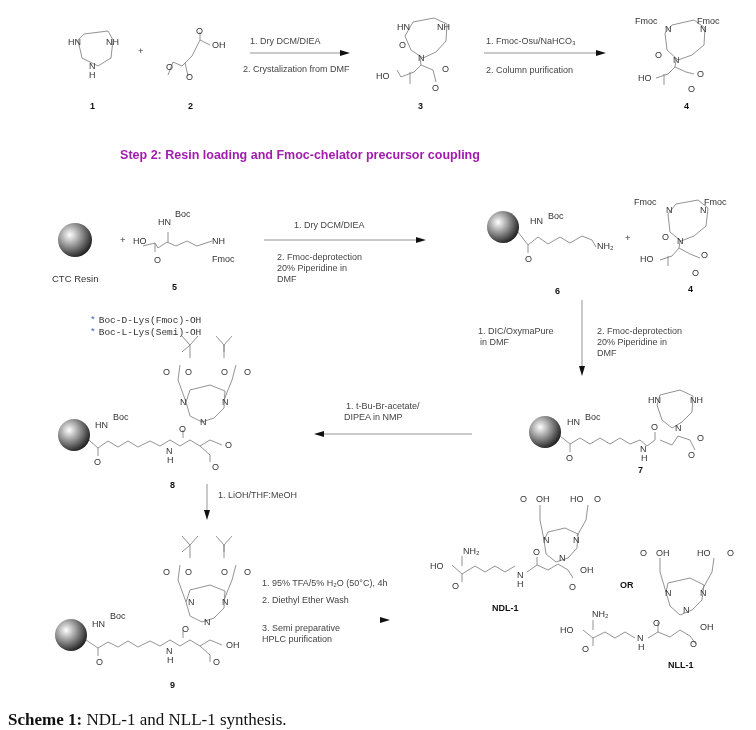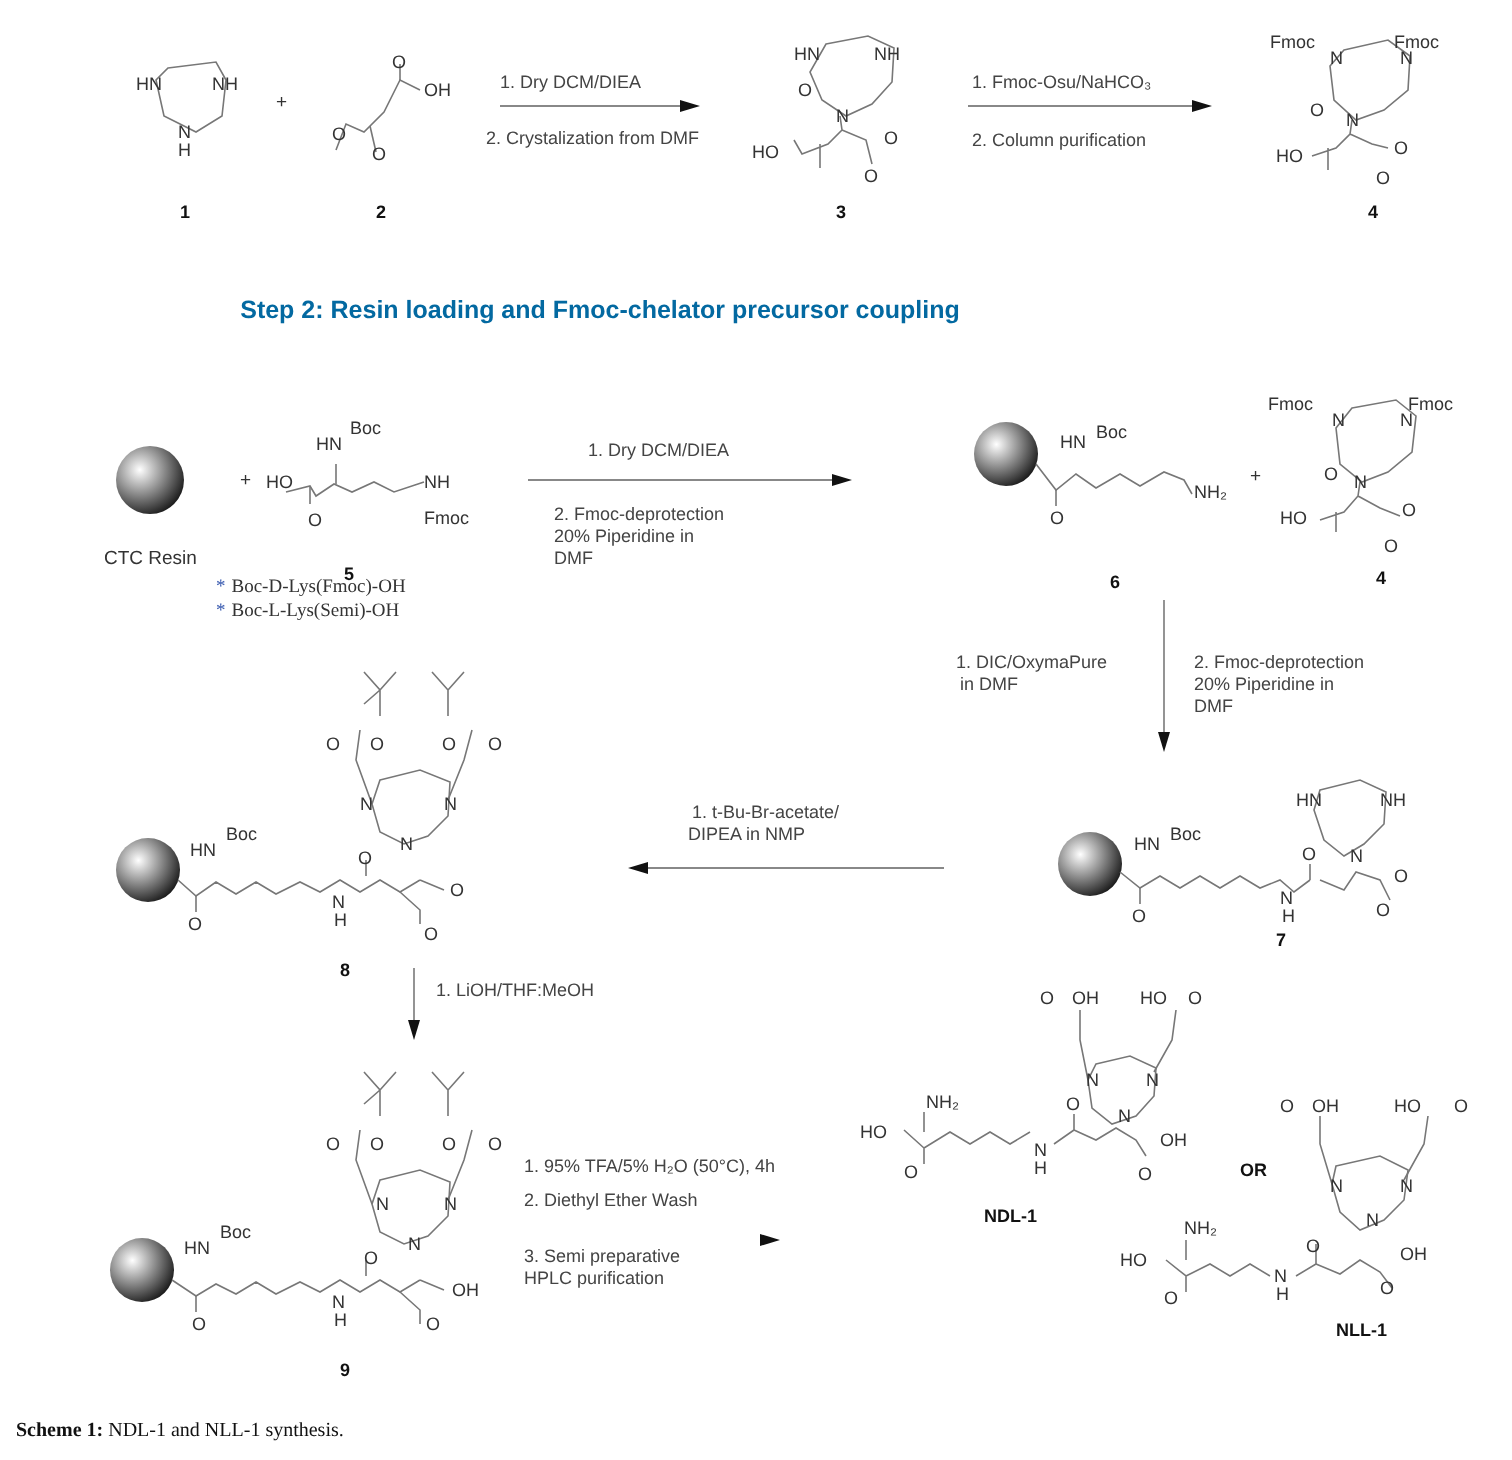--- a/index.html
+++ b/index.html
@@ -5,24 +5,24 @@
   html, body { margin: 0; padding: 0; background: #ffffff; }
   body { width: 756px; height: 730px; position: relative; overflow: hidden; font-family: "Liberation Sans", sans-serif; color: #222; }
   svg#scheme { position: absolute; left: 0; top: 0; }
   .lbl { font-family: "Liberation Sans", sans-serif; font-size: 9.5px; fill: #333; }
   .cond { font-family: "Liberation Sans", sans-serif; font-size: 9px; fill: #444; }
   .atom { font-family: "Liberation Sans", sans-serif; font-size: 9px; fill: #333; }
   .num { font-family: "Liberation Sans", sans-serif; font-size: 9px; font-weight: bold; fill: #111; }
   .bond { stroke: #777; stroke-width: 0.8; fill: none; }
   .arrow { stroke: #888; stroke-width: 0.9; fill: none; }
   .head { fill: #111; }
-  .step { position: absolute; left: 0; width: 600px; top: 148px; text-align: center; font-family: "Liberation Sans", sans-serif; font-weight: bold; font-size: 12.5px; color: #0369a1; }
-  .caption { position: absolute; left: 8px; top: 710px; font-family: "Liberation Serif", serif; font-size: 10px; color: #111; }
+  .step { position: absolute; left: 0; width: 600px; top: 148px; text-align: center; font-family: "Liberation Sans", sans-serif; font-weight: bold; font-size: 12.5px; color: #a21caf; }
+  .caption { position: absolute; left: 8px; top: 710px; font-family: "Liberation Serif", serif; font-size: 17px; color: #111; }
   .caption b { font-weight: bold; }
-  .star-list { position: absolute; left: 90px; top: 288px; font-family: Liberation Serif, serif; font-size: 9.5px; color: #333; line-height: 12px; margin-left: 18px; }
+  .star-list { position: absolute; left: 90px; top: 315px; font-family: Liberation Mono, monospace; font-size: 9.5px; color: #333; line-height: 12px; }
   .star { color: #3a5bb0; margin-right: 3px; }
 </style>
 </head>
 <body>
 
 <svg id="scheme" width="756" height="730" viewBox="0 0 756 730" xmlns="http://www.w3.org/2000/svg">
   <defs>
     <radialGradient id="bead" cx="35%" cy="35%" r="70%">
       <stop offset="0%" stop-color="#ffffff"></stop>
       <stop offset="45%" stop-color="#9a9a9a"></stop>

